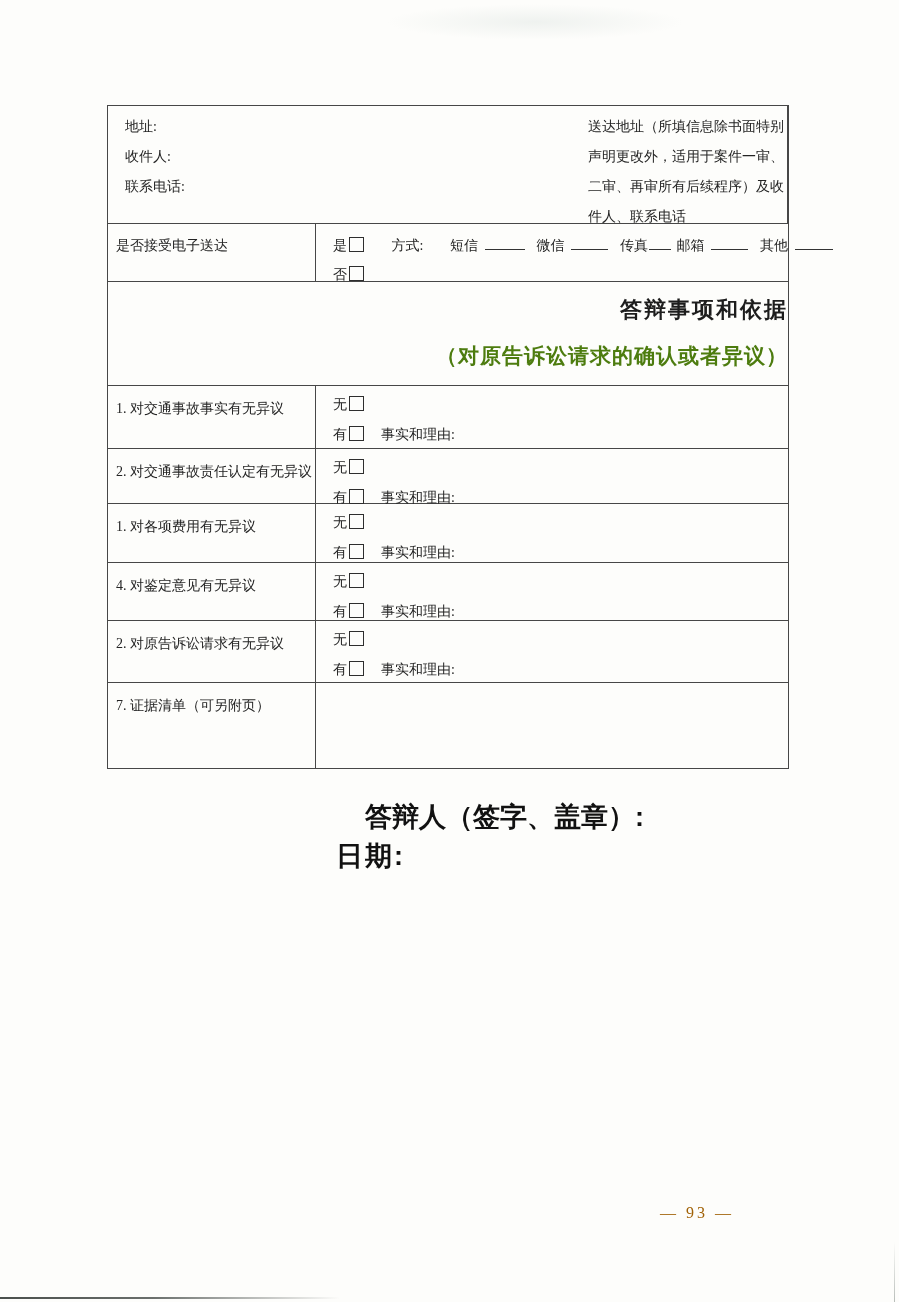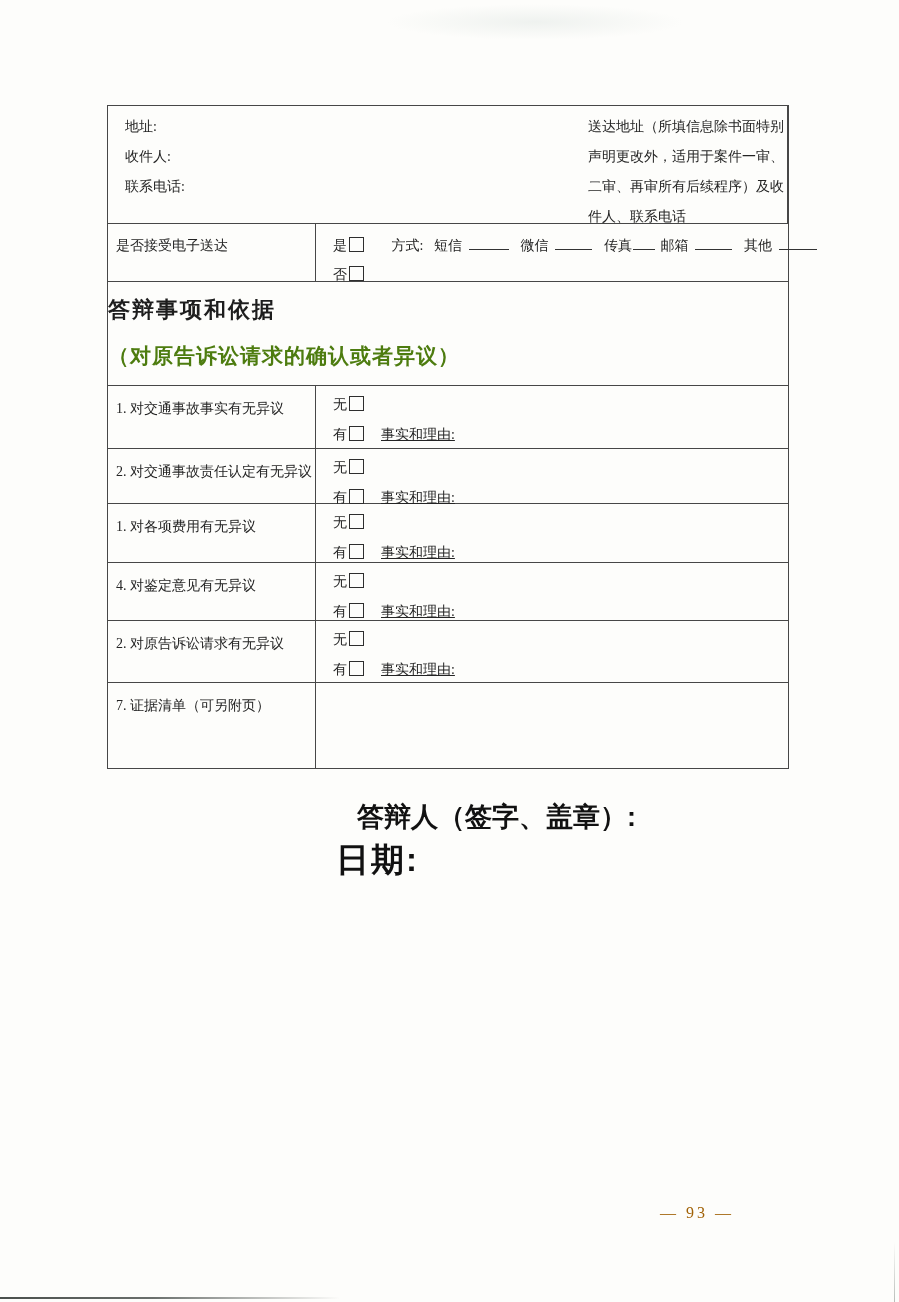--- a/index.html
+++ b/index.html
@@ -50,50 +50,50 @@
   .elec .cell.left{padding-top:7px;line-height:29px;}
   .elec .cell.right{padding-top:7px;line-height:29px;}
   .checkbox{
     display:inline-block;width:13px;height:13px;
     border:1px solid #2e2e2e;
     margin-left:2px;vertical-align:-2px;
     background:transparent;
   }
   .opt{white-space:nowrap;}
   .yes-opt{margin-right:24px;}
-  .method-prefix{margin-right:7px;}
+  .method-prefix{margin-right:23px;}
   .blank{
     display:inline-block;height:13px;
     border-bottom:1px solid #333;
     margin:0 8px 0 7px;
     vertical-align:baseline;
   }
   .b1{width:40px;}
   .b2{width:37px;}
   .b3{width:22px;margin-left:1px;margin-right:2px;}
   .b4{width:37px;}
   .b5{width:38px;margin-right:0;}
   .section-cell{
-    width:100%;text-align:left;padding-top:13px;box-sizing:border-box;
+    width:100%;text-align:right;padding-top:13px;box-sizing:border-box;
     font-family:Liberation Mono, monospace;
   }
   .sec-title{font-weight:700;font-size:22px;letter-spacing:2px;color:#1d1d1d;}
   .sec-sub{font-weight:700;font-size:21px;letter-spacing:1px;margin-top:17px;color:#4d7c0f;}
   .item-label{white-space:nowrap;text-align:right;}
   .opt-line{white-space:nowrap;}
-  .reason{margin-left:17px;text-decoration:underline;}
+  .reason{margin-left:17px;}
   .item .cell.left{padding-top:8px;}
   .item .cell.right{padding-top:4px;}
   .sig{
     position:absolute;
     font-family:"Liberation Sans","DejaVu Sans",sans-serif;
     font-weight:700;color:#111;white-space:nowrap;
   }
-  .sig1{left:357px;top:799px;font-size:27px;}
-  .sig2{left:336px;top:838px;font-size:33px;letter-spacing:2px;}
+  .sig1{left:365px;top:799px;font-size:27px;}
+  .sig2{left:336px;top:838px;font-size:27px;letter-spacing:2px;}
   .page-num{
     position:absolute;left:660px;top:1204px;
     font-size:16px;letter-spacing:3px;color:#a16207;white-space:nowrap;
   }
 </style>
 </head>
 <body>
 
 <div class="page">
   <div class="smudge"></div>

